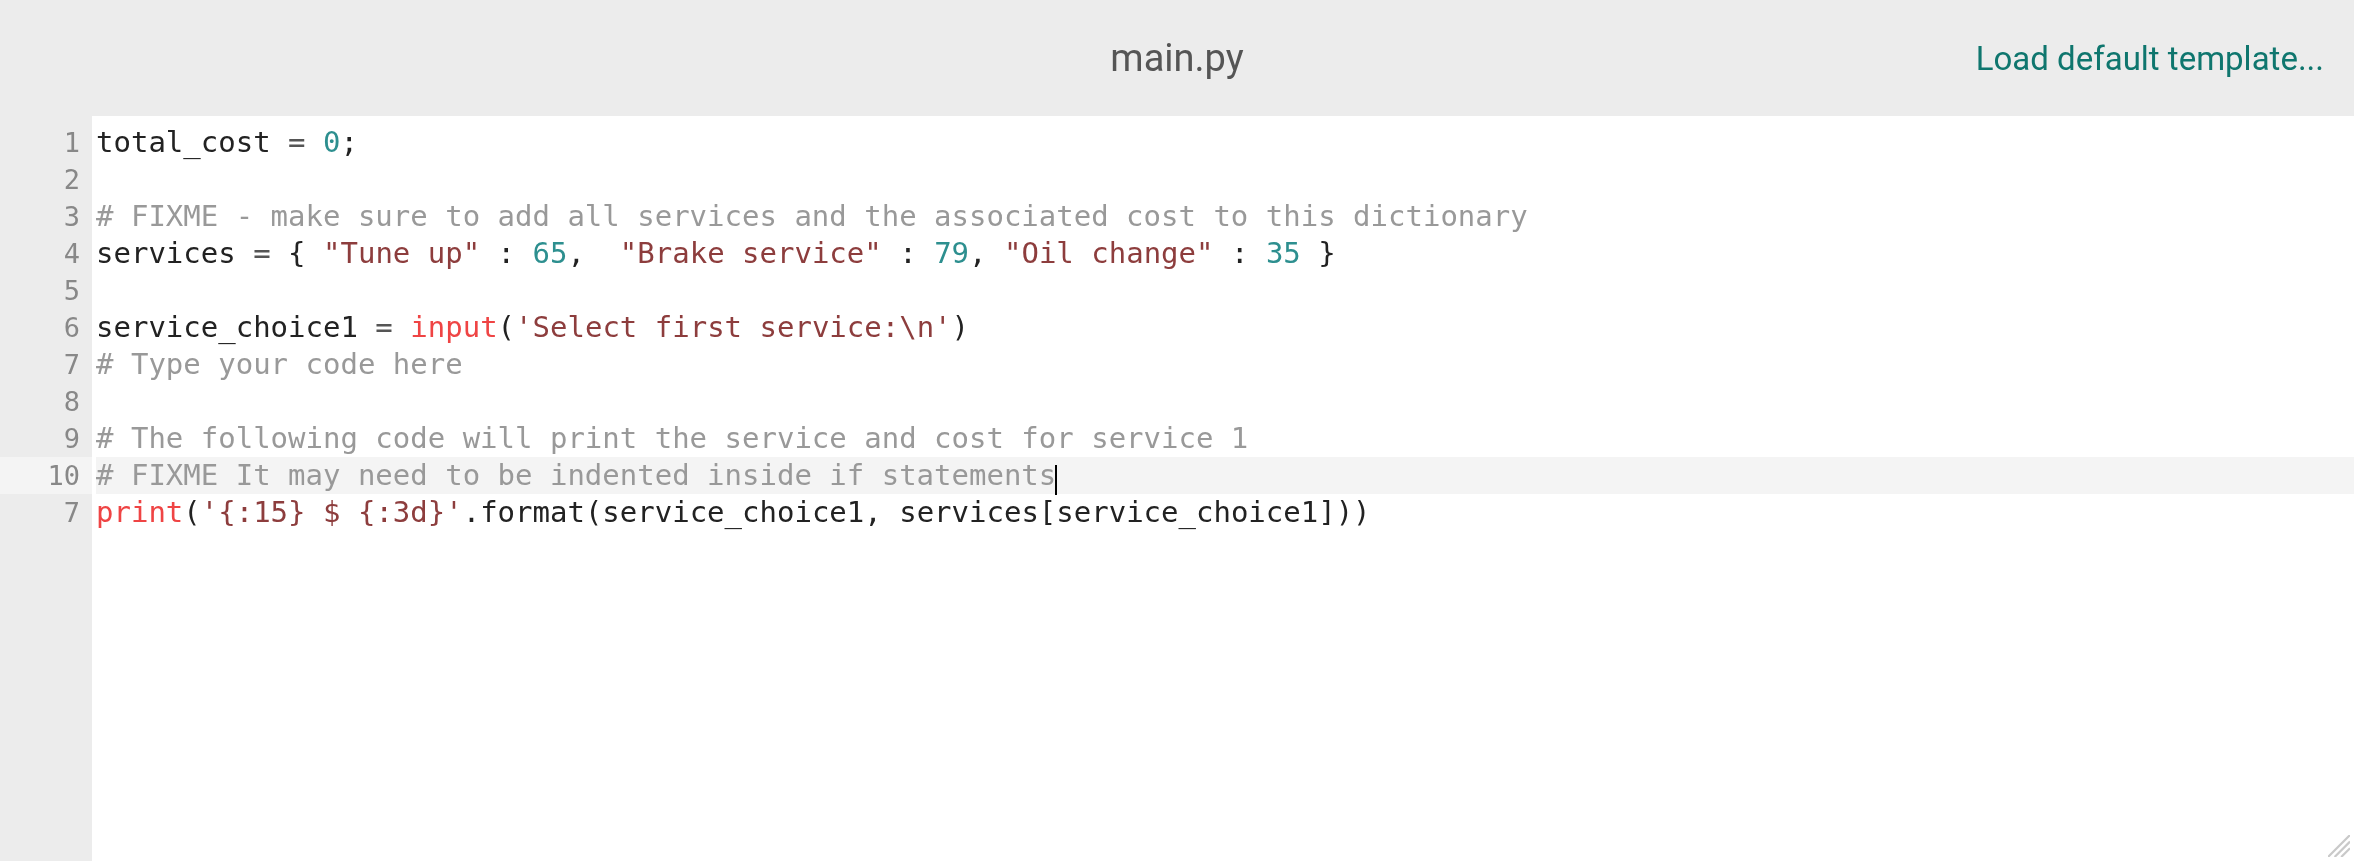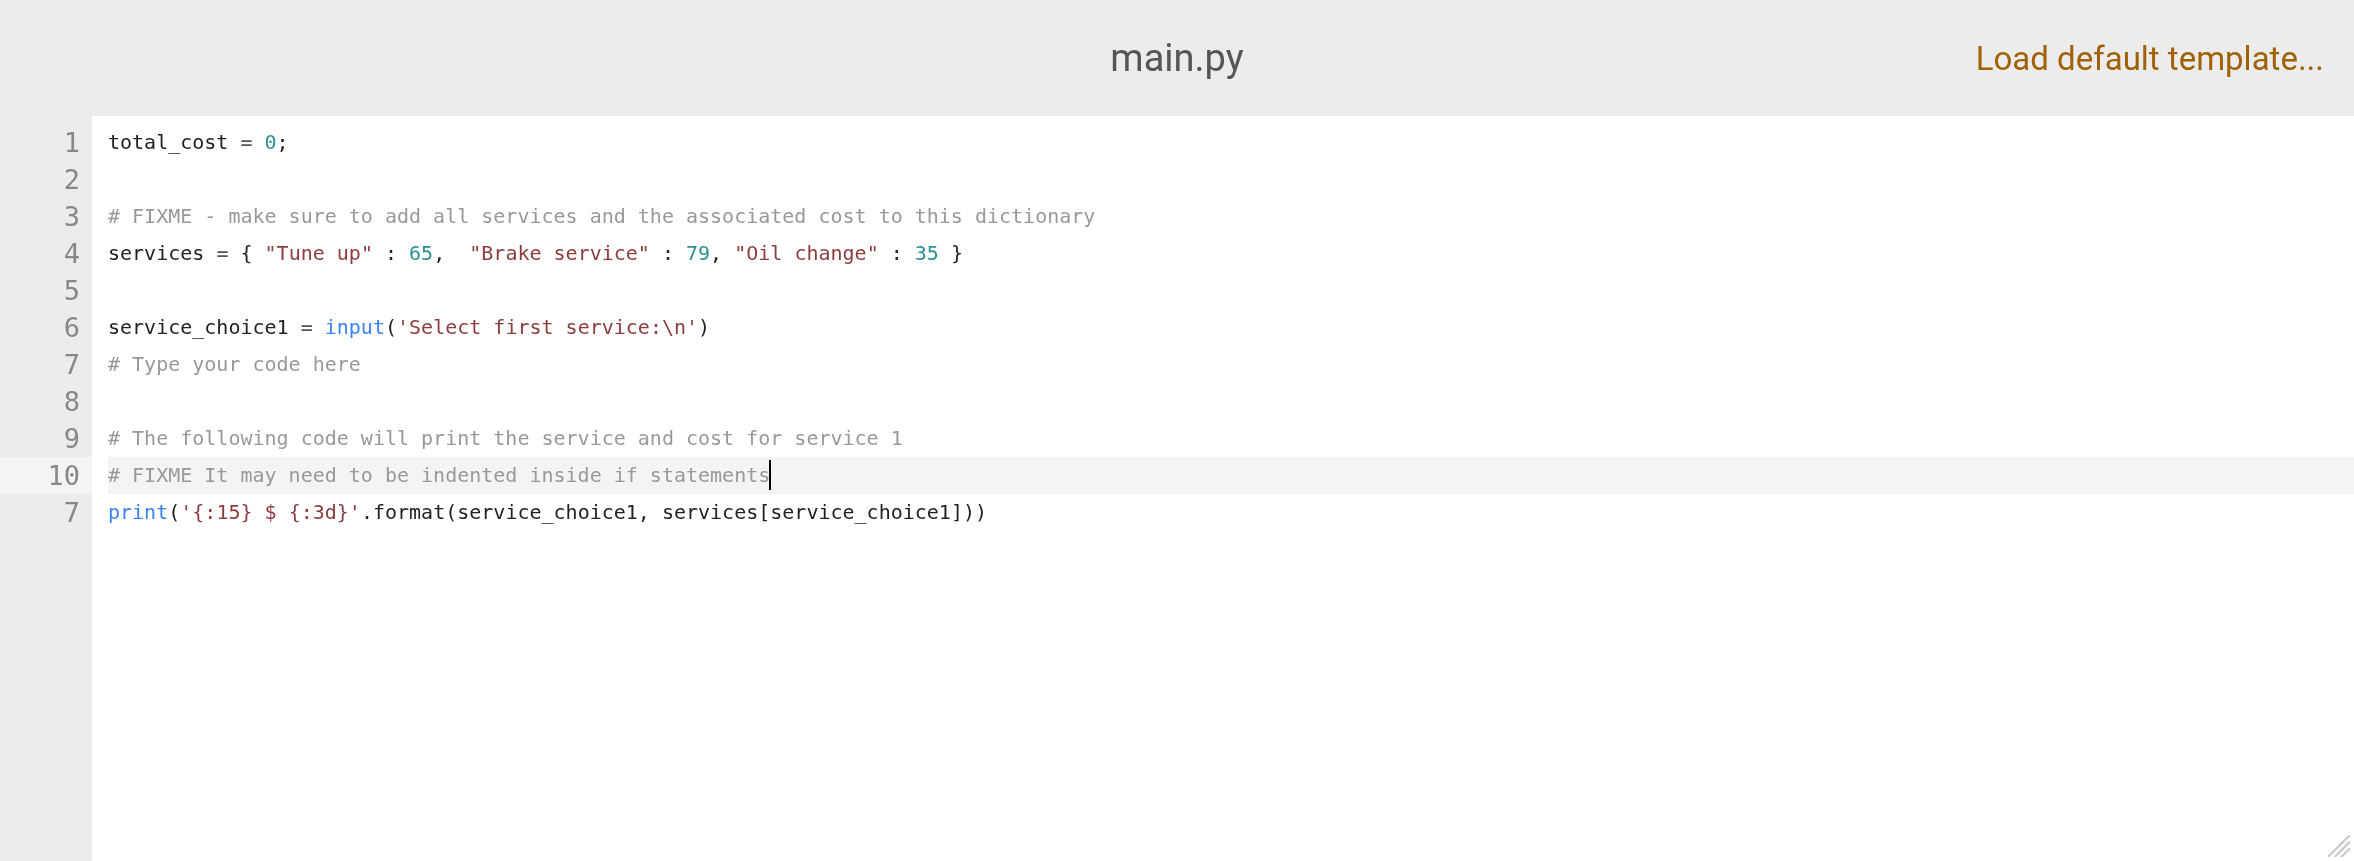--- a/index.html
+++ b/index.html
@@ -1,31 +1,31 @@
 <!DOCTYPE html>
 <html><head>
 <meta charset="utf-8">
 <style>
   * { margin:0; padding:0; box-sizing:border-box; }
   html,body { width:100%; height:100%; font-family:-apple-system,BlinkMacSystemFont,"Segoe UI",Roboto,Helvetica,Arial,sans-serif; }
   .wrap { width:2354px; height:861px; background:#ececec; display:flex; flex-direction:column; position:relative; }
   .header { height:116px; background:#ececec; display:flex; align-items:center; position:relative; }
   .title { position:absolute; left:50%; transform:translateX(-50%); font-size:38px; color:#555; font-weight:400; }
-  .load-link { position:absolute; right:30px; font-size:33px; color:#a16207; cursor:pointer;margin-left:17px; }
+  .load-link { position:absolute; right:30px; font-size:33px; color:#0f766e; cursor:pointer;margin-left:17px; }
   .editor { flex:1; display:flex; background:#ffffff; position:relative; }
   .gutter { width:92px; background:#ececec; text-align:right; padding-top:8px; user-select:none; }
   .ln { font-family:Consolas,Menlo,monospace; font-size:27px; line-height:37px; color:#888; padding-right:12px; }
-  .code { flex:1; padding-top:8px; padding-left:16px; font-family:Consolas,Menlo,monospace; font-size:20px; line-height:37px; white-space:pre; color:#222; position:relative; cursor:text; }
+  .code { flex:1; padding-top:8px; padding-left:4px; font-family:Consolas,Menlo,monospace; font-size:29px; line-height:37px; white-space:pre; color:#222; position:relative; cursor:text; }
   .line { height:37px; }
   .hl { background:#f4f4f4; }
   .c-comment { color:#999999;margin-top:22px; }
   .c-num { color:#2d8f8f; }
   .c-str { color:#8d3d3d; }
   .c-op { color:#555; }
-  .c-func { color:#3b82f6; }
+  .c-func { color:#ef4444; }
   .cursor { display:inline-block; width:2px; height:30px; background:#000; vertical-align:text-bottom; margin-left:-1px; position:relative; top:3px; }
   .resize { position:absolute; right:4px; bottom:4px; width:22px; height:22px; opacity:.35; }
   .resize svg { width:22px; height:22px; }
 </style>
 </head>
 <body>
 
 <div class="wrap">
   <div class="header">
     <div class="title">main.py</div>

